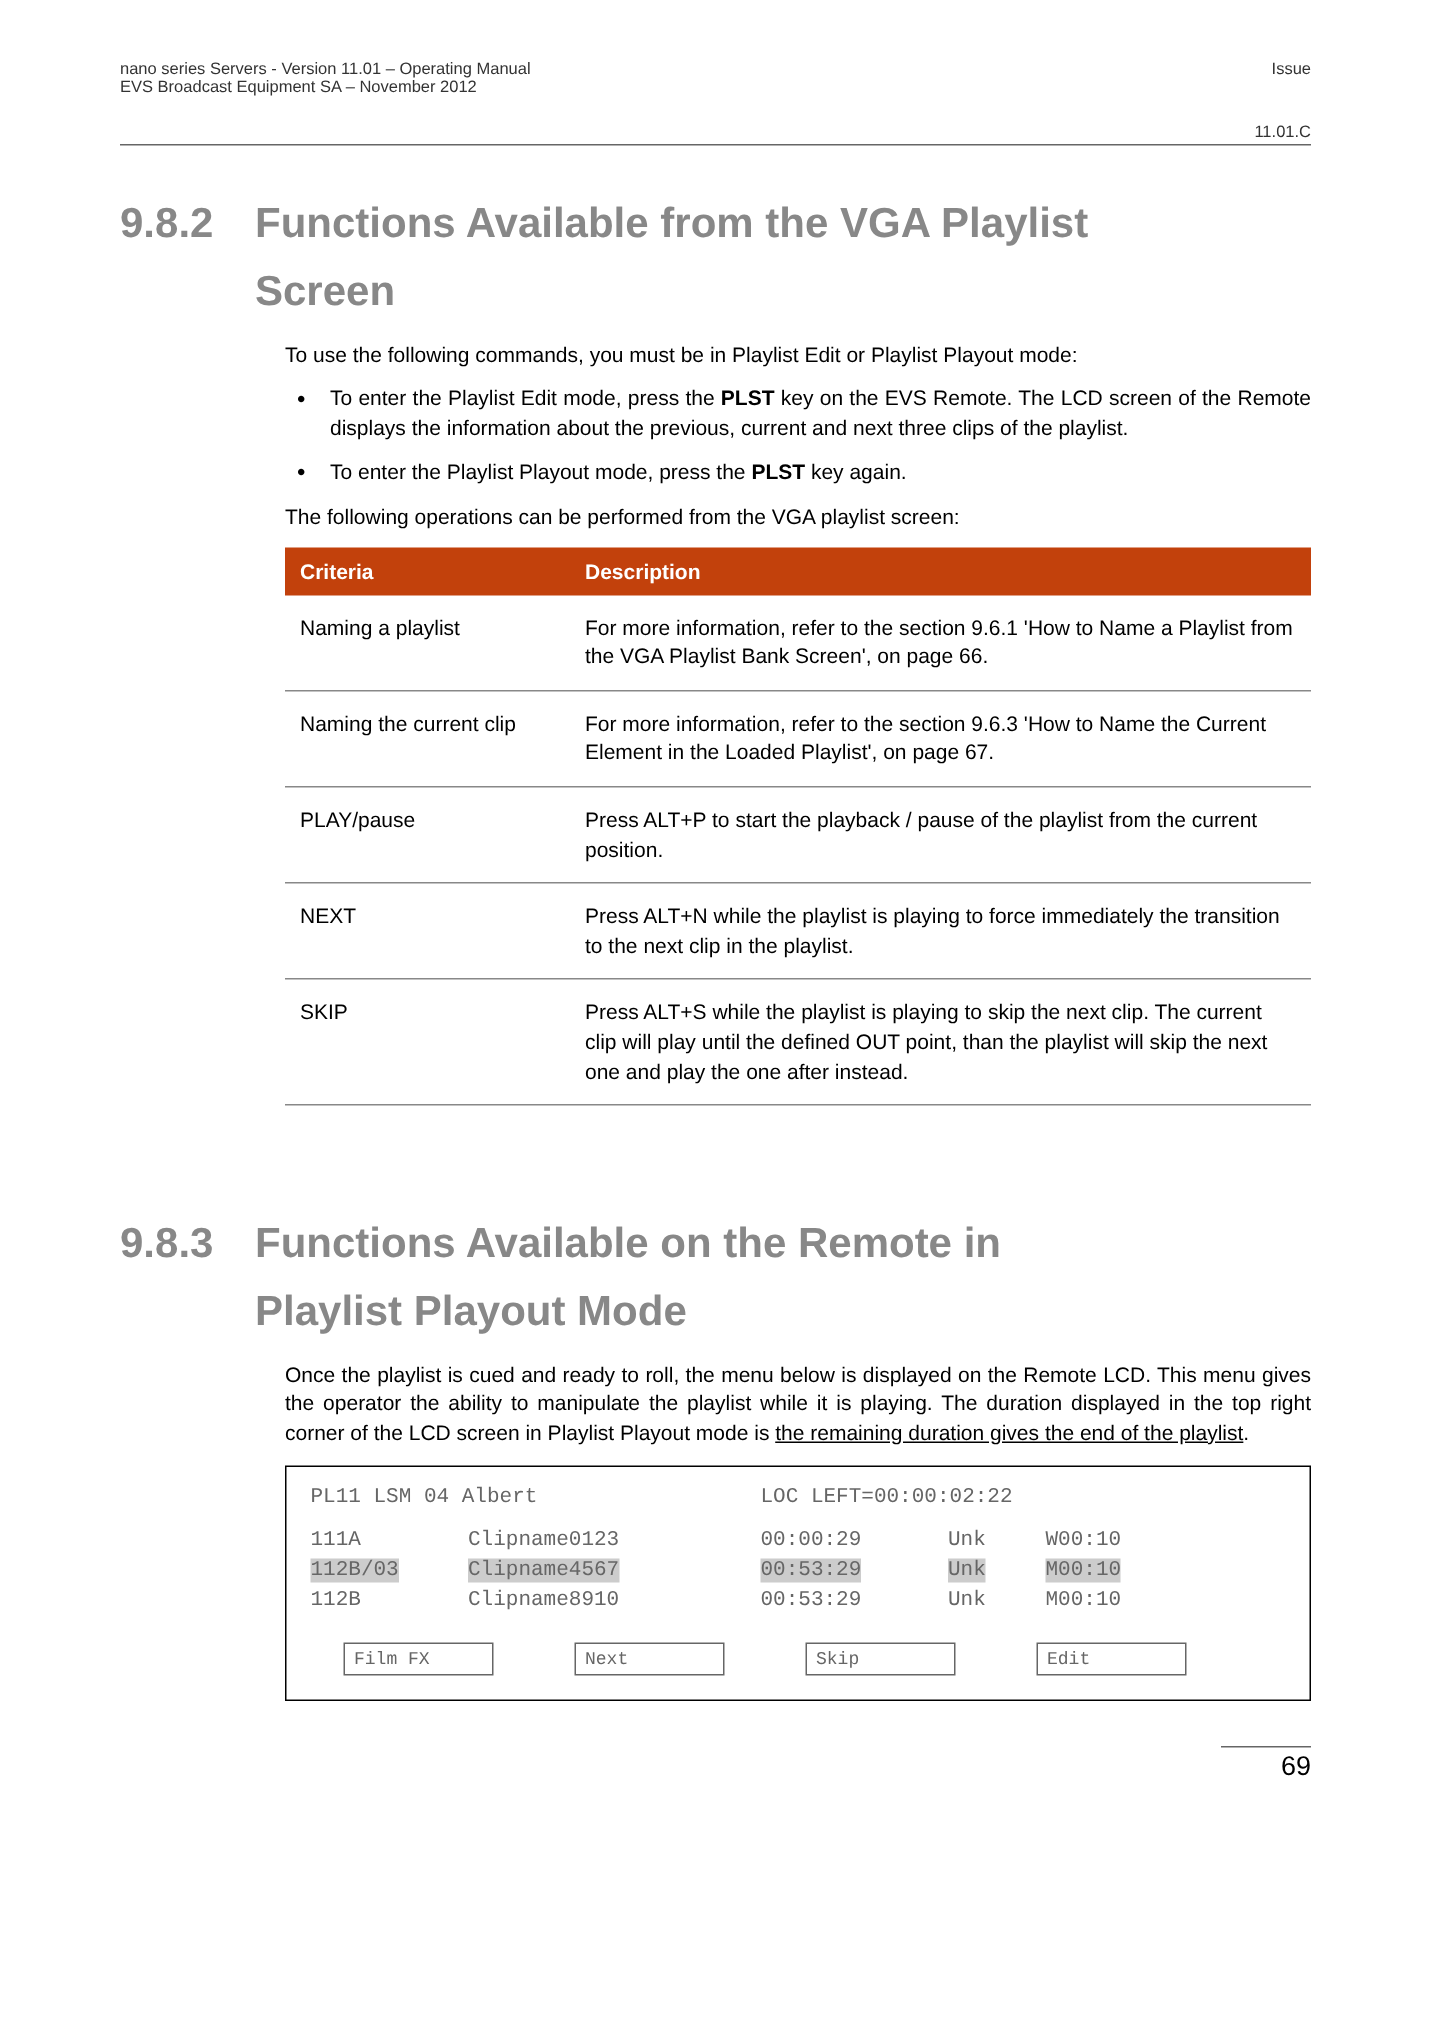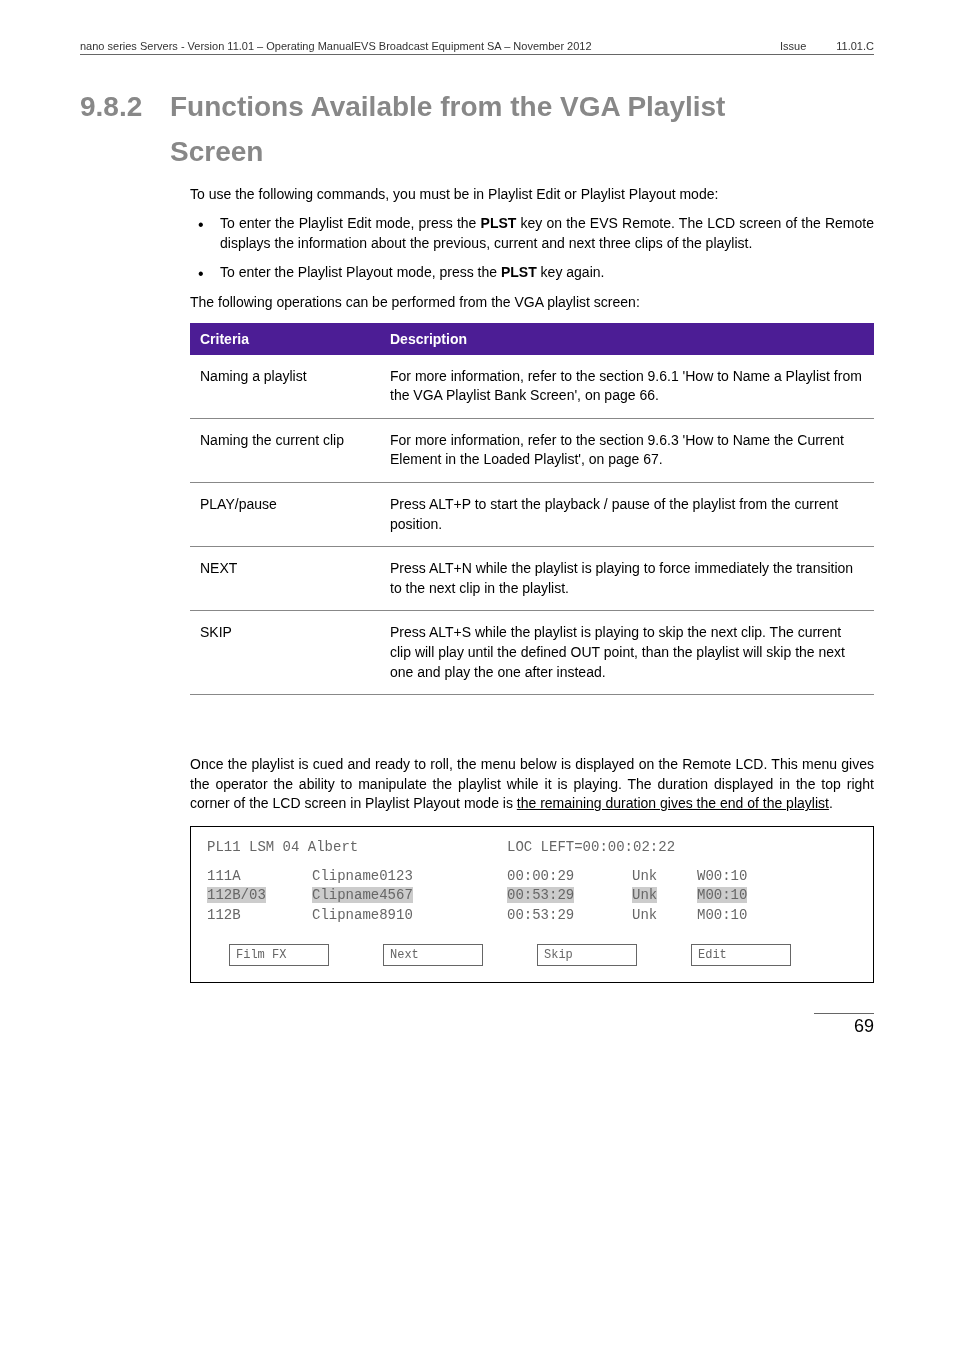--- a/index.html
+++ b/index.html
@@ -17,21 +17,21 @@
     display: flex;
     justify-content: space-between;
     font-size: 11px;
     color: #333;
     border-bottom: 1px solid #666;
     padding-bottom: 2px;
     margin-bottom: 30px;
   }
   .header-left, .header-right {
     display: flex;
-    flex-direction: row;
+    flex-direction: column;
   }
   .header-right {
     text-align: right;
     gap: 30px;
   }
   .h2-title {
     font-size: 28px;
     color: #888;
     font-weight: bold;
     margin: 20px 0 10px 0;
@@ -75,21 +75,21 @@
     top: 0;
     font-size: 16px;
   }
   table.crit {
     width: 100%;
     border-collapse: collapse;
     font-size: 14px;
     margin-top: 6px;
   }
   table.crit thead th {
-    background: #4c1d95;
+    background: #c2410c;
     color: #fff;
     text-align: left;
     font-weight: bold;
     padding: 8px 10px;
     font-size: 14px;
   }
   table.crit tbody td {
     padding: 12px 10px;
     vertical-align: top;
     border-bottom: 1px solid #888;
@@ -214,20 +214,25 @@
         <tr>
           <td>SKIP</td>
           <td class="desc-text">Press ALT+S while the playlist is playing to skip the next clip. The current clip will play until the defined OUT point, than the playlist will skip the next one and play the one after instead.</td>
         </tr>
       </tbody>
     </table>
   </div>
 
   <div style="height:50px"></div>
 
+  <div class="h2-title">
+    <span class="h2-num">9.8.3</span><span class="h2-text-line">Functions Available on the Remote in</span>
+    <br>
+    <span class="h2-num"></span><span class="h2-text-line">Playlist Playout Mode</span>
+  </div>
 
   <div class="section-indent">
     <p class="body-text">
       <span>Once the playlist is cued and ready to roll, the menu below is displayed on the Remote LCD. This menu gives the operator the ability to manipulate the playlist while it is playing. The duration displayed in the top right corner of the LCD screen in Playlist Playout mode is </span><span class="underline">the remaining duration gives the end of the playlist</span><span>.</span>
     </p>
 
     <div class="lcd-box">
       <div class="lcd-top">
         <div style="width:300px">PL11 LSM 04 Albert</div>
         <div>LOC LEFT=00:00:02:22</div>

